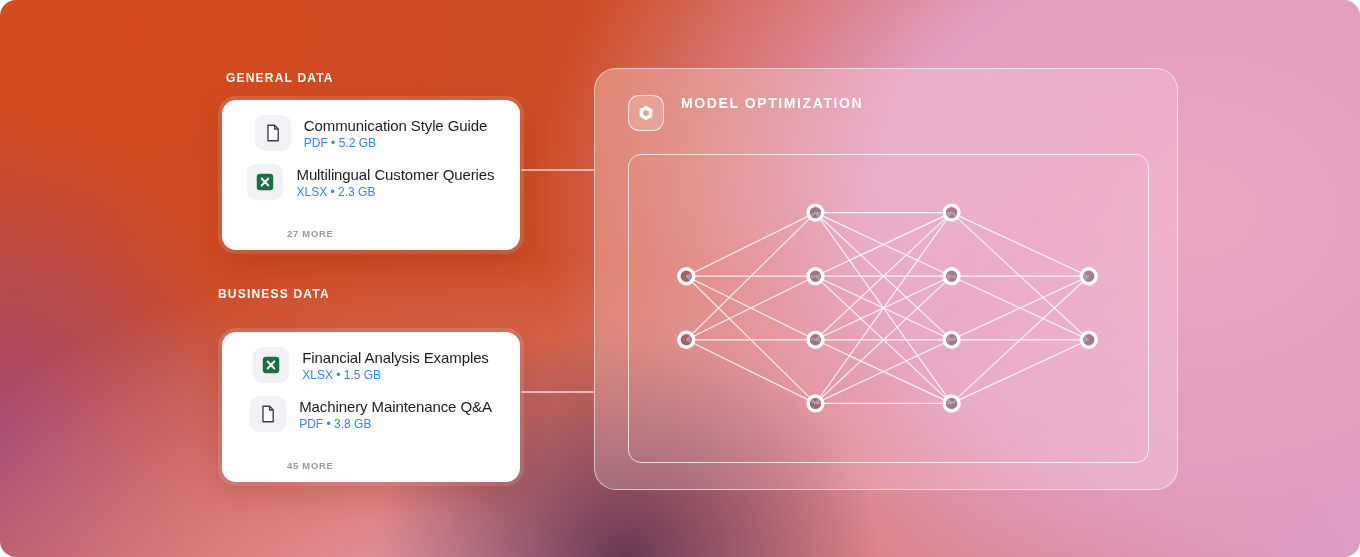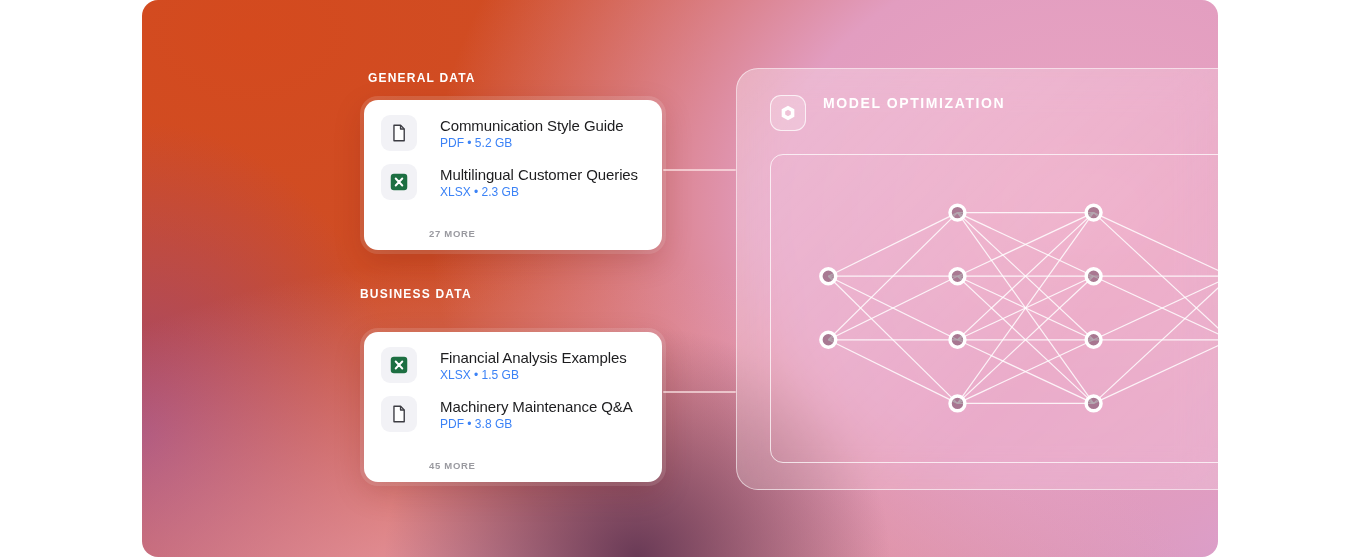--- a/index.html
+++ b/index.html
@@ -1,18 +1,18 @@
 <!DOCTYPE html>
 <html><head>
 <meta charset="utf-8">
 <style>
   html,body{margin:0;padding:0;background:#ffffff;}
   body{font-family:"Liberation Sans", sans-serif;}
   .stage{
-    position:relative;width:1076px;height:557px;margin:0 auto;
+    position:relative;width:1360px;height:557px;margin:0 auto;
     border-radius:16px;overflow:hidden;
     background-image:
       radial-gradient(460px 420px at 46% 100%, rgba(84,43,74,.85) 0%, rgba(84,43,74,0) 55%),
       radial-gradient(1100px 650px at 36% 118%, #e9a8c4 0%, rgba(233,168,196,0) 62%),
       radial-gradient(430px 520px at 0% 78%, #a4486f 0%, rgba(164,72,111,0) 60%),
       radial-gradient(1000px 820px at 88% 38%, #eaa6c2 0%, #e29dc0 32%, rgba(227,158,192,0) 66%),
       radial-gradient(900px 700px at 104% 96%, #cfa7e8 0%, rgba(207,167,232,0) 62%),
       radial-gradient(760px 520px at 10% 6%, #d44a1e 0%, rgba(212,74,30,0) 62%);
     background-color:#cd4e27;
   }
@@ -22,21 +22,21 @@
     position:absolute;color:#fff;font-size:12px;font-weight:700;
     letter-spacing:1.2px;text-transform:uppercase;
   }
   .data-card{
     position:absolute;width:298px;height:150px;box-sizing:border-box;
     background:#ffffff;border-radius:14px;
     border:1px solid rgba(255,255,255,.85);
     box-shadow:0 10px 30px rgba(110,25,20,.22), 0 0 0 4px rgba(255,255,255,.14);
     padding:14px 16px 10px 16px;display:flex;flex-direction:column;
   }
-  .file-item{display:flex;align-items:center;gap:23px;margin-bottom:13px;}
+  .file-item{display:flex;align-items:center;gap:13px;margin-bottom:13px;justify-content:center;}
   .file-icon-tile{
     width:36px;height:36px;flex:0 0 36px;border-radius:9px;background:#f2f2f6;
     display:flex;align-items:center;justify-content:center;
   }
   .file-texts{display:flex;flex-direction:column;gap:2px;min-width:0;}
   .file-title{font-size:15px;color:#1d1d1f;letter-spacing:-.1px;white-space:nowrap;}
   .file-meta{font-size:12px;color:#3b82f6;white-space:nowrap;}
   .more-label{
     margin-top:auto;font-size:9.5px;font-weight:600;color:#9a9aa0;
     letter-spacing:.7px;text-transform:uppercase;margin-left:48px;

